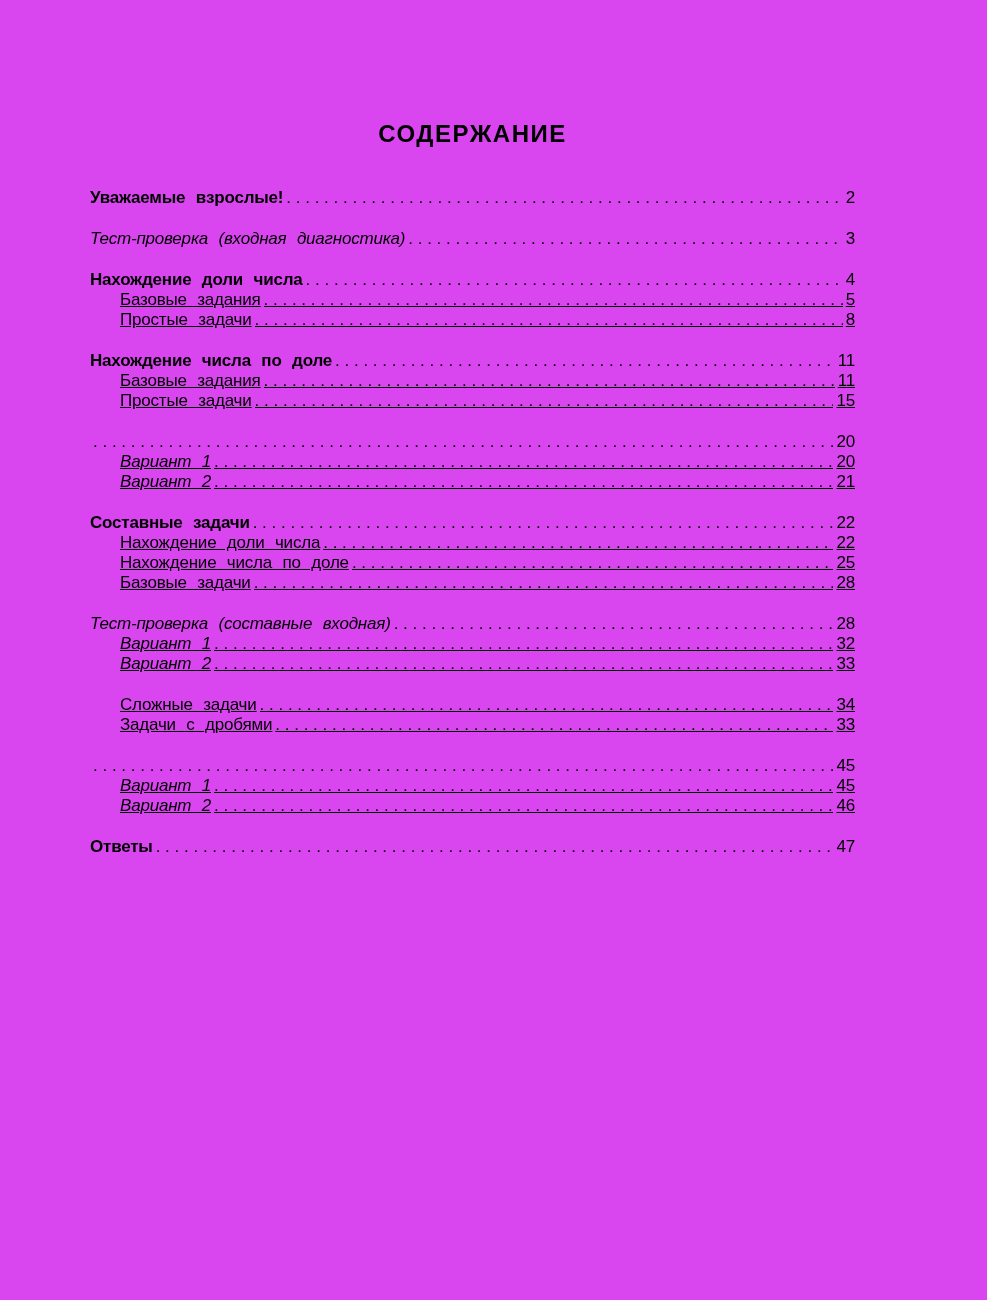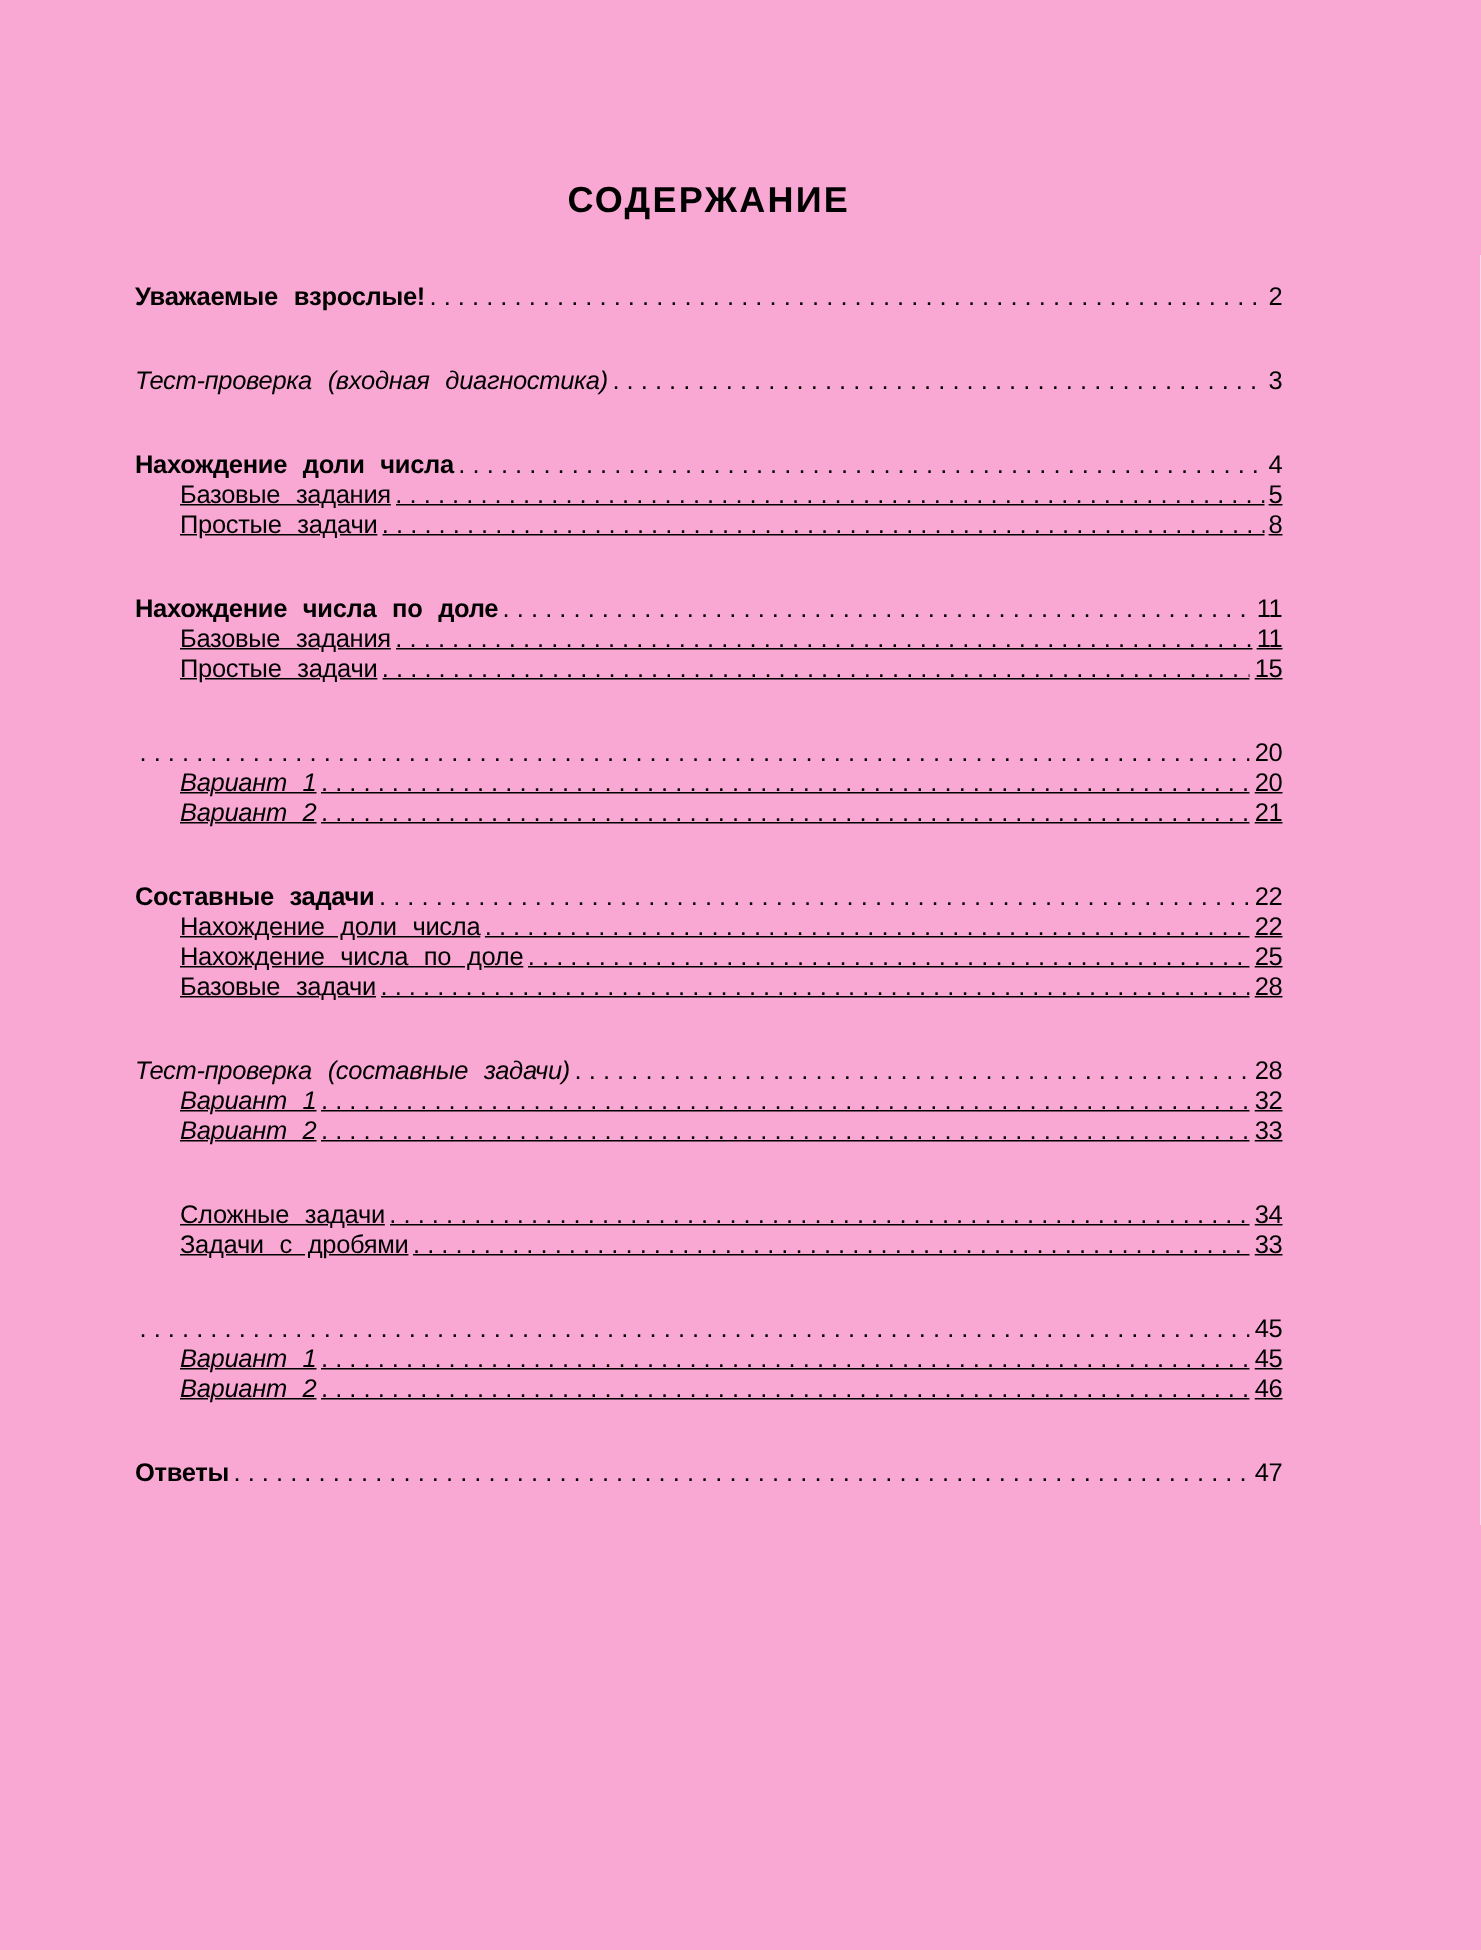--- a/index.html
+++ b/index.html
@@ -4,21 +4,21 @@
 <style>
   html, body {
     margin: 0;
     padding: 0;
     background: #ffffff;
   }
   .page {
     position: relative;
     width: 987px;
     height: 1300px;
-    background: #f9a8d4;
+    background: #d946ef;
     box-sizing: border-box;
     padding: 120px 132px 0 90px;
     font-family: "Liberation Sans", sans-serif;
     color: #000000;
     overflow: hidden;
   }
   .title {
     margin: 0 0 40px 0;
     text-align: center;
     font-size: 24px;
@@ -32,21 +32,21 @@
   }
   .toc-row {
     display: flex;
     align-items: center;
     font-size: 17px;
     line-height: 20px;
     letter-spacing: -0.2px;
     word-spacing: 0.35em;
   }
   .toc-row.gap {
-    margin-top: 36px;
+    margin-top: 21px;
   }
   .toc-row.indent {
     padding-left: 30px;
     text-decoration: underline;
   }
   .toc-row.bold .toc-label {
     font-weight: bold;
   }
   .toc-row.italic .toc-label {
     font-style: italic;
@@ -147,21 +147,21 @@
     <span class="toc-label">Нахождение числа по доле</span>
     <span class="toc-dots">. . . . . . . . . . . . . . . . . . . . . . . . . . . . . . . . . . . . . . . . . . . . . . . . . . . . . . . . . . . . . . . . . . . . . . . . . . . . . . . . . . . . . . . . . . . . . . . . . . . . . . . . . . . . . . . . . . . . . . . . </span>
     <span class="toc-page">25</span>
   </div>
       <div class="toc-row regular indent">
     <span class="toc-label">Базовые задачи</span>
     <span class="toc-dots">. . . . . . . . . . . . . . . . . . . . . . . . . . . . . . . . . . . . . . . . . . . . . . . . . . . . . . . . . . . . . . . . . . . . . . . . . . . . . . . . . . . . . . . . . . . . . . . . . . . . . . . . . . . . . . . . . . . . . . . . </span>
     <span class="toc-page">28</span>
   </div>
       <div class="toc-row italic gap">
-    <span class="toc-label">Тест-проверка (составные задачи)</span>
+    <span class="toc-label">Тест-проверка (составные входная)</span>
     <span class="toc-dots">. . . . . . . . . . . . . . . . . . . . . . . . . . . . . . . . . . . . . . . . . . . . . . . . . . . . . . . . . . . . . . . . . . . . . . . . . . . . . . . . . . . . . . . . . . . . . . . . . . . . . . . . . . . . . . . . . . . . . . . . </span>
     <span class="toc-page">28</span>
   </div>
       <div class="toc-row italic indent">
     <span class="toc-label">Вариант 1</span>
     <span class="toc-dots">. . . . . . . . . . . . . . . . . . . . . . . . . . . . . . . . . . . . . . . . . . . . . . . . . . . . . . . . . . . . . . . . . . . . . . . . . . . . . . . . . . . . . . . . . . . . . . . . . . . . . . . . . . . . . . . . . . . . . . . . </span>
     <span class="toc-page">32</span>
   </div>
       <div class="toc-row italic indent">
     <span class="toc-label">Вариант 2</span>

